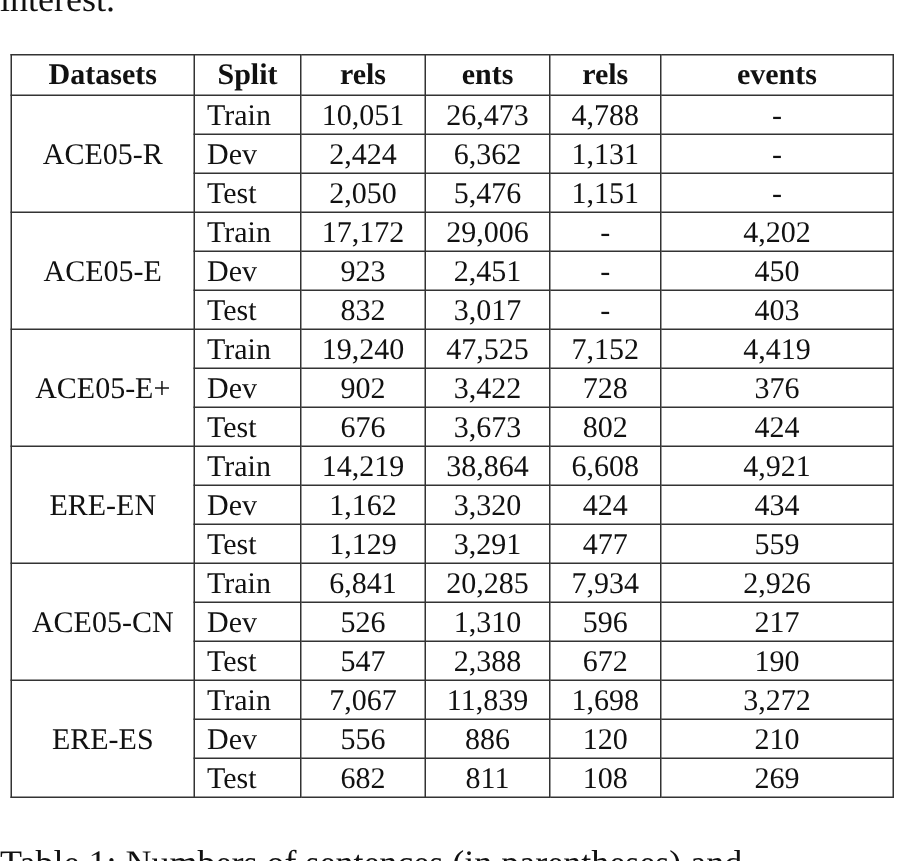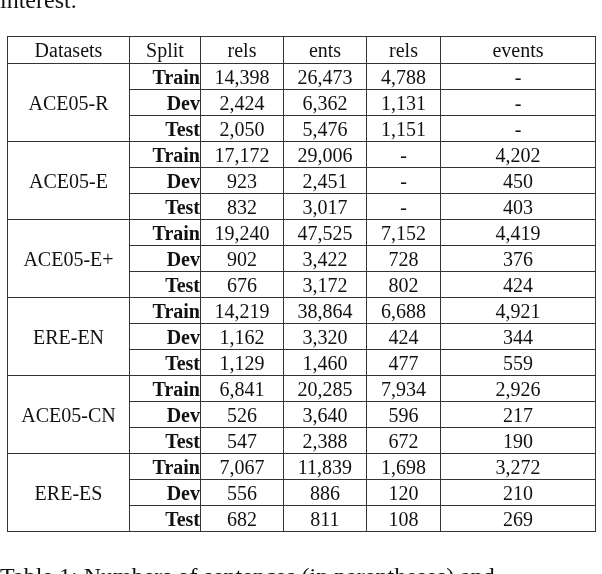--- a/index.html
+++ b/index.html
@@ -13,22 +13,22 @@
   }
   table.data {
     position: absolute; left: 7px; top: 36px;
     border-collapse: collapse; table-layout: fixed;
     font-size: 20px; line-height: 22px;
   }
   table.data th, table.data td {
     border: 1.5px solid #333; padding: 0; text-align: center;
     height: 25px; white-space: nowrap;
   }
-  table.data th { font-weight: normal; height: 26px; }
-  table.data td.split { text-align: right; padding-left: 8px; font-weight: bold; }
+  table.data th { font-weight: bold; height: 26px; }
+  table.data td.split { text-align: left; padding-left: 8px; }
   table.data td.ds { vertical-align: middle; }
   .caption {
     position: absolute; left: 0; top: 562px; font-size: 24px;
     line-height: 28px; white-space: nowrap;
   }
 </style>
 </head>
 <body>
 
 <div class="intro">interest.</div>
@@ -49,21 +49,21 @@
       <th>rels</th>
       <th>ents</th>
       <th>rels</th>
       <th>events</th>
     </tr>
   </thead>
   <tbody id="tbody">
       <tr>
         <td class="ds" rowspan="3">ACE05-R</td>
         <td class="split">Train</td>
-        <td>14,398</td>
+        <td>10,051</td>
         <td>26,473</td>
         <td>4,788</td>
         <td>-</td>
       </tr>
       <tr>
         <td class="split">Dev</td>
         <td>2,424</td>
         <td>6,362</td>
         <td>1,131</td>
         <td>-</td>
@@ -108,58 +108,58 @@
       <tr>
         <td class="split">Dev</td>
         <td>902</td>
         <td>3,422</td>
         <td>728</td>
         <td>376</td>
       </tr>
       <tr>
         <td class="split">Test</td>
         <td>676</td>
-        <td>3,172</td>
+        <td>3,673</td>
         <td>802</td>
         <td>424</td>
       </tr>
       <tr>
         <td class="ds" rowspan="3">ERE-EN</td>
         <td class="split">Train</td>
         <td>14,219</td>
         <td>38,864</td>
-        <td>6,688</td>
+        <td>6,608</td>
         <td>4,921</td>
       </tr>
       <tr>
         <td class="split">Dev</td>
         <td>1,162</td>
         <td>3,320</td>
         <td>424</td>
-        <td>344</td>
+        <td>434</td>
       </tr>
       <tr>
         <td class="split">Test</td>
         <td>1,129</td>
-        <td>1,460</td>
+        <td>3,291</td>
         <td>477</td>
         <td>559</td>
       </tr>
       <tr>
         <td class="ds" rowspan="3">ACE05-CN</td>
         <td class="split">Train</td>
         <td>6,841</td>
         <td>20,285</td>
         <td>7,934</td>
         <td>2,926</td>
       </tr>
       <tr>
         <td class="split">Dev</td>
         <td>526</td>
-        <td>3,640</td>
+        <td>1,310</td>
         <td>596</td>
         <td>217</td>
       </tr>
       <tr>
         <td class="split">Test</td>
         <td>547</td>
         <td>2,388</td>
         <td>672</td>
         <td>190</td>
       </tr>

